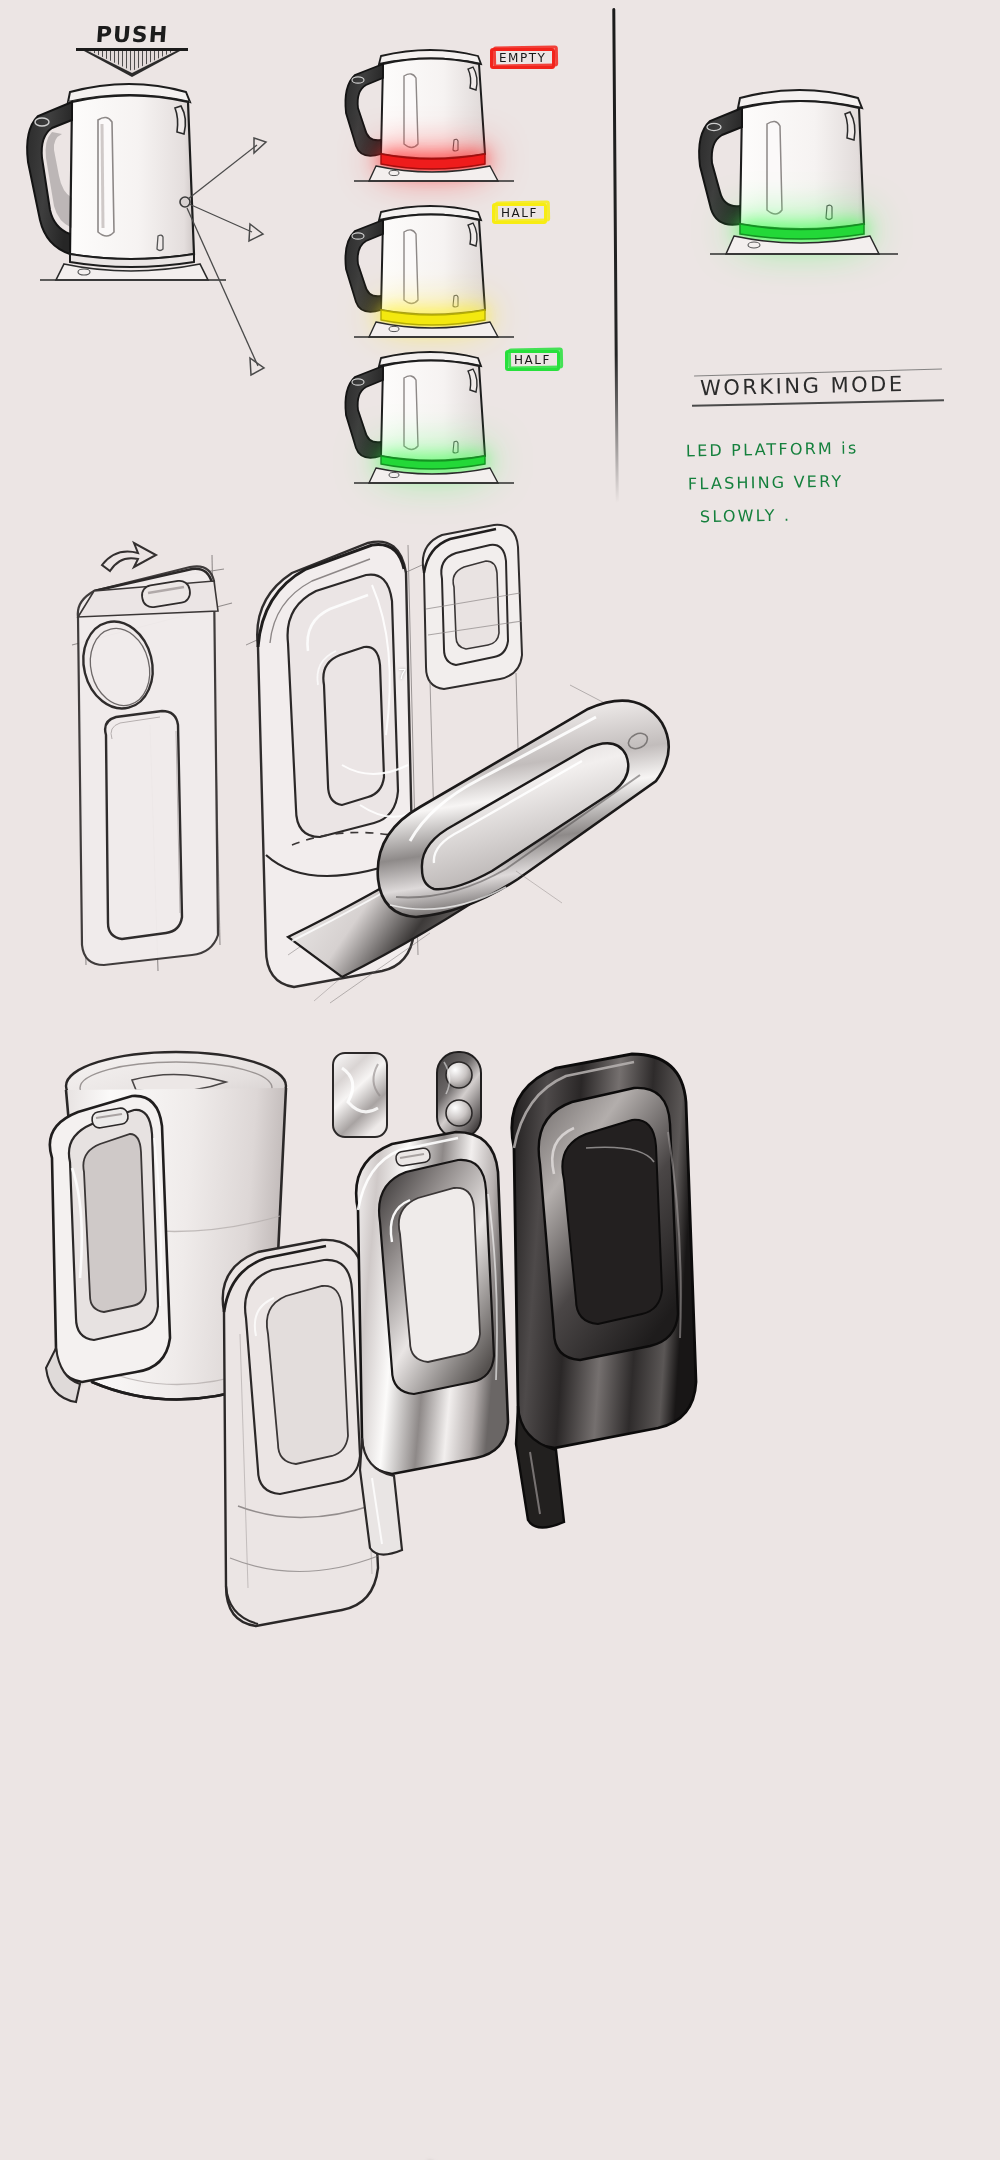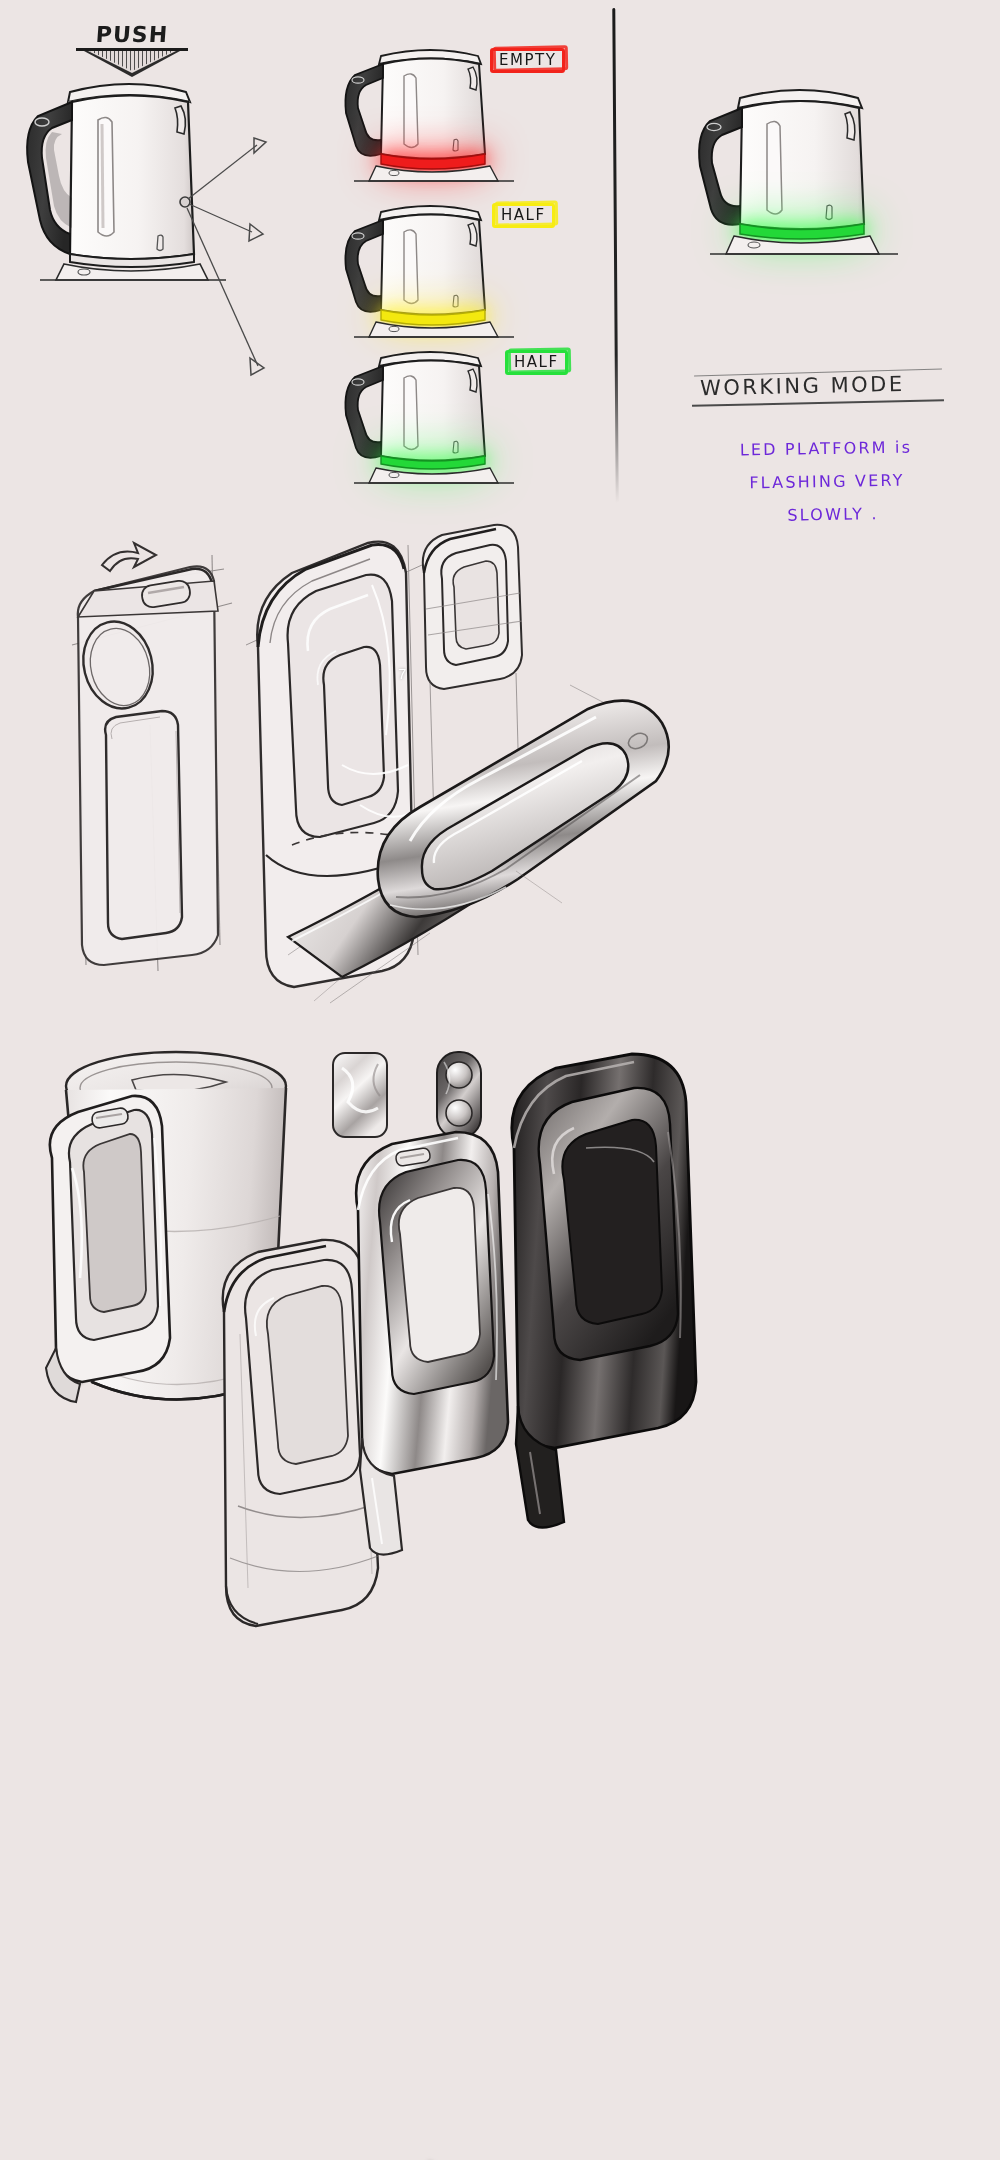--- a/index.html
+++ b/index.html
@@ -74,21 +74,21 @@
     opacity:.8;
   }
 
   
   svg{display:block;overflow:visible;}
 
   
   .tag{
     position:absolute;
     font-family:"DejaVu Sans", sans-serif;
-    font-size:15px;
+    font-size:12px;
     letter-spacing:1.5px;
     color:#1d1d1d;
     padding:3px 9px 4px 9px;
     white-space:nowrap;
   }
   .tag .ring{
     position:absolute;left:0;top:0;right:0;bottom:0;
     border:3px solid currentColor;
     border-radius:3px;
   }
@@ -115,21 +115,21 @@
     position:absolute;left:692px;top:402px;width:252px;height:1.5px;background:#4a4a4a;
     transform:rotate(-1.3deg);
   }
   .wm-underline2{
     position:absolute;left:694px;top:372px;width:248px;height:1.2px;background:#6a6a6a;
     transform:rotate(-1.6deg);opacity:.8;
   }
   .wm-body{
     position:absolute;left:686px;top:432px;width:280px;
     font-family:"DejaVu Sans", sans-serif;
-    font-size:16px;line-height:33px;letter-spacing:2.2px;color:#6d28d9;text-align:center;
+    font-size:16px;line-height:33px;letter-spacing:2.2px;color:#15803d;
   }
   .wm-body .l1{display:block;transform:rotate(-1deg);}
   .wm-body .l2{display:block;transform:rotate(-1deg);padding-left:2px;}
   .wm-body .l3{display:block;transform:rotate(-1deg);padding-left:14px;}
 
   .glow-red{filter:drop-shadow(0 0 9px #ff1a1a) drop-shadow(0 0 18px #ff3b3b);}
   .glow-yellow{filter:drop-shadow(0 0 9px #fff312) drop-shadow(0 0 18px #ffe94f);}
   .glow-green{filter:drop-shadow(0 0 9px #27ff3a) drop-shadow(0 0 20px #49ff5c);}
 </style>
 </head>

